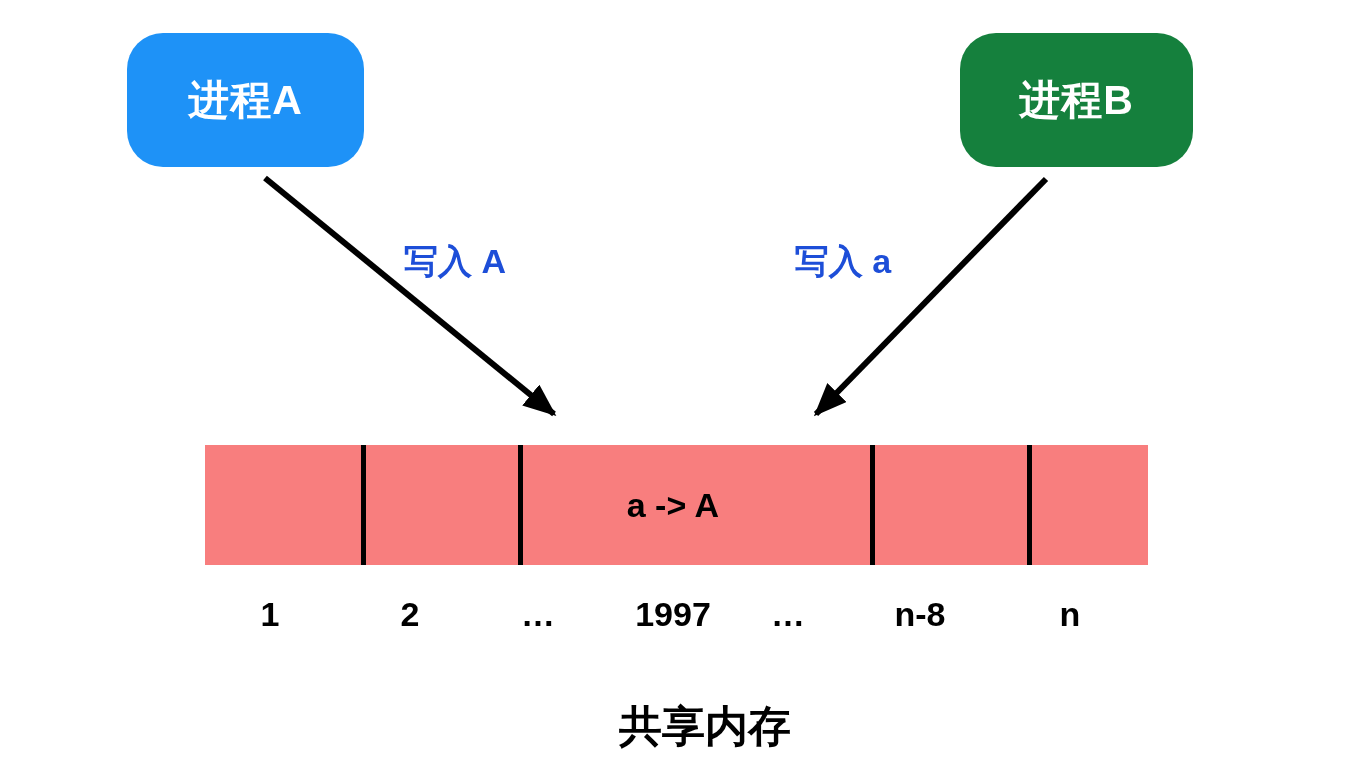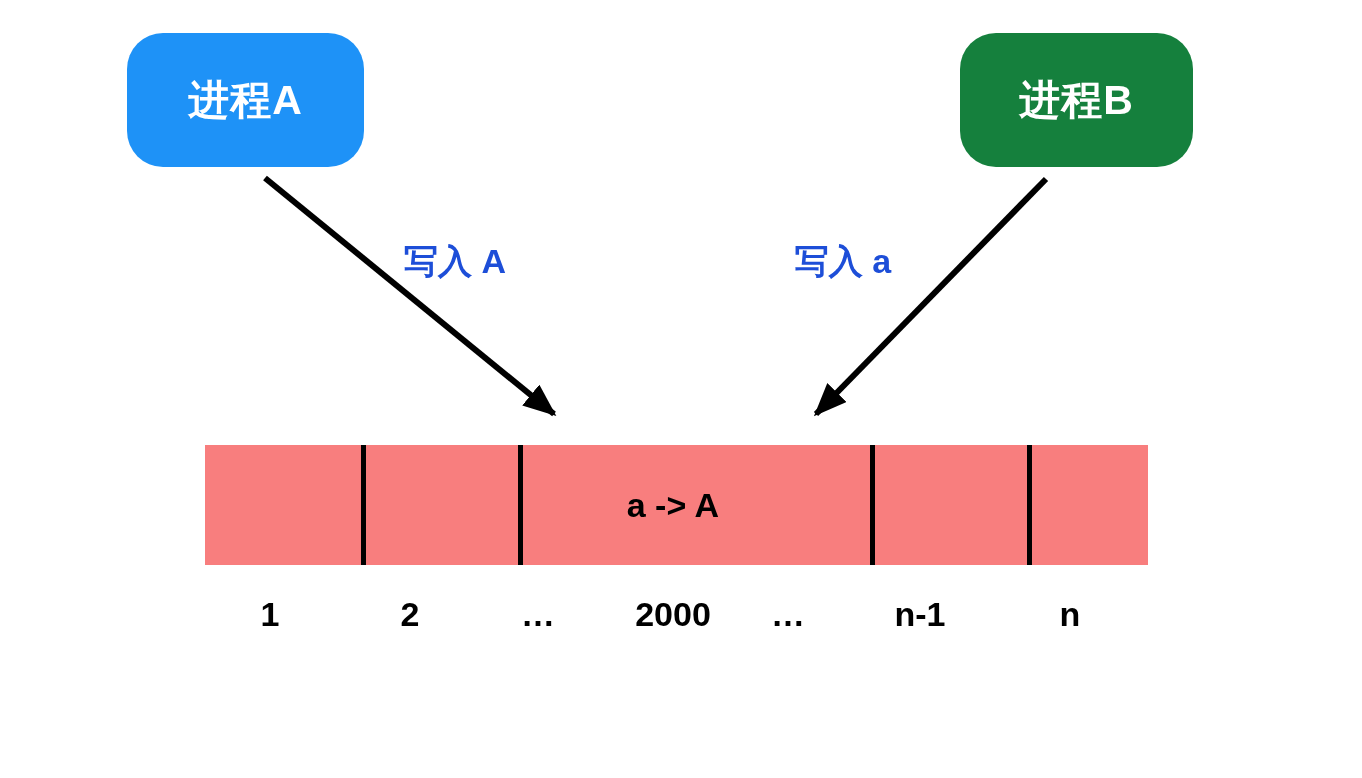--- a/index.html
+++ b/index.html
@@ -128,19 +128,20 @@
     <div class="mem-cell mem-cell-mid">
       <span class="mem-value">a -&gt; A</span>
     </div>
     <div class="mem-cell mem-cell-4"></div>
     <div class="mem-cell mem-cell-5"></div>
   </div>
 
   <span class="index-label idx-0">1</span>
   <span class="index-label idx-1">2</span>
   <span class="index-label idx-2">…</span>
-  <span class="index-label idx-3">2000</span>
+  <span class="index-label idx-3">1997</span>
   <span class="index-label idx-4">…</span>
-  <span class="index-label idx-5">n-1</span>
+  <span class="index-label idx-5">n-8</span>
   <span class="index-label idx-6">n</span>
 
+  <div class="caption">共享内存</div>
 
 </div>
 
 </body></html>

